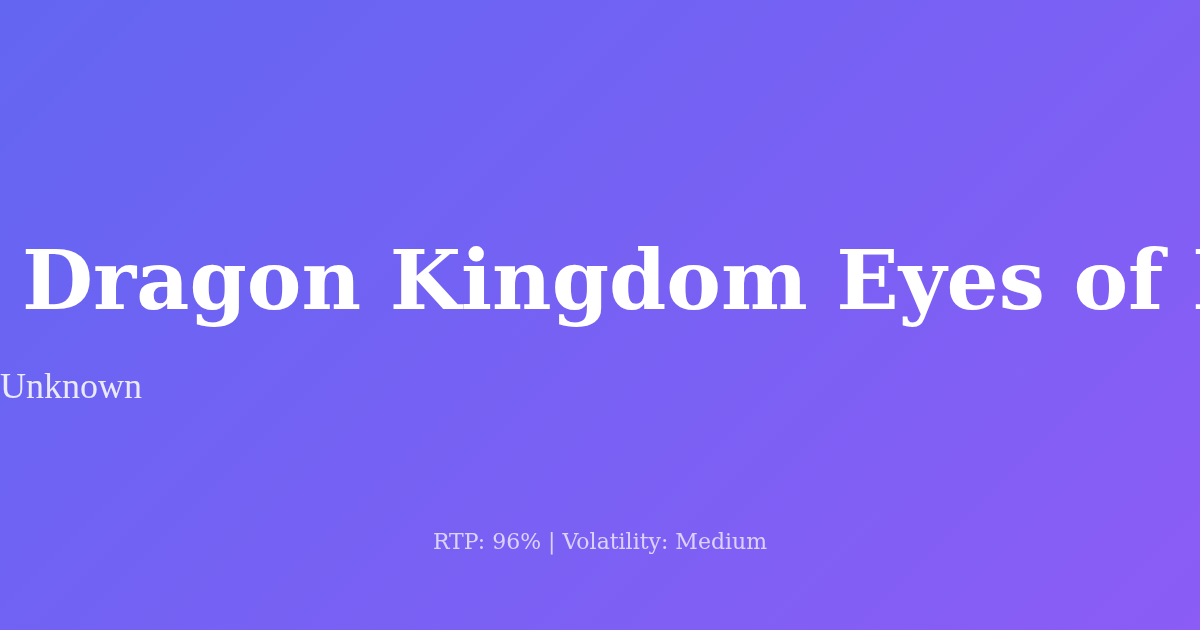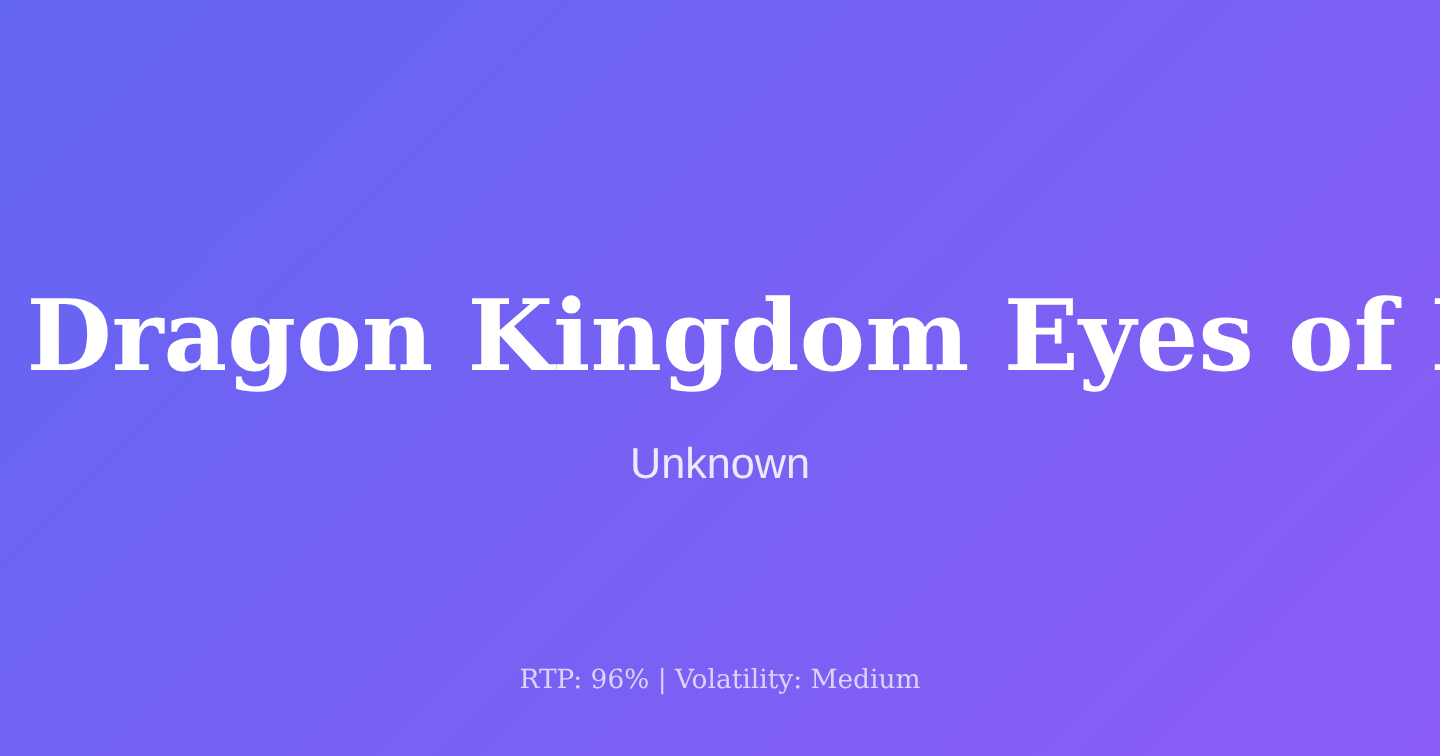--- a/index.html
+++ b/index.html
@@ -52,32 +52,31 @@
     color: #ffffff;
   }
 
   
   .subtitle {
     position: absolute;
     top: 362px;
     left: 0;
     width: 1200px;
     margin: 0;
-    text-align: center;
-    font-family: Liberation Sans, sans-serif;
+    font-family: Liberation Serif, serif;
     font-weight: 400;
     font-size: 36px;
     line-height: 48px;
     color: rgba(255, 255, 255, 0.86);
   }
 
   
   .meta {
     position: absolute;
-    top: 552px;
+    top: 527px;
     left: 0;
     width: 1200px;
     margin: 0;
     text-align: center;
     font-family: "DejaVu Serif", "Liberation Serif", serif;
     font-weight: 400;
     font-size: 22px;
     line-height: 30px;
     color: rgba(255, 255, 255, 0.72);
   }

